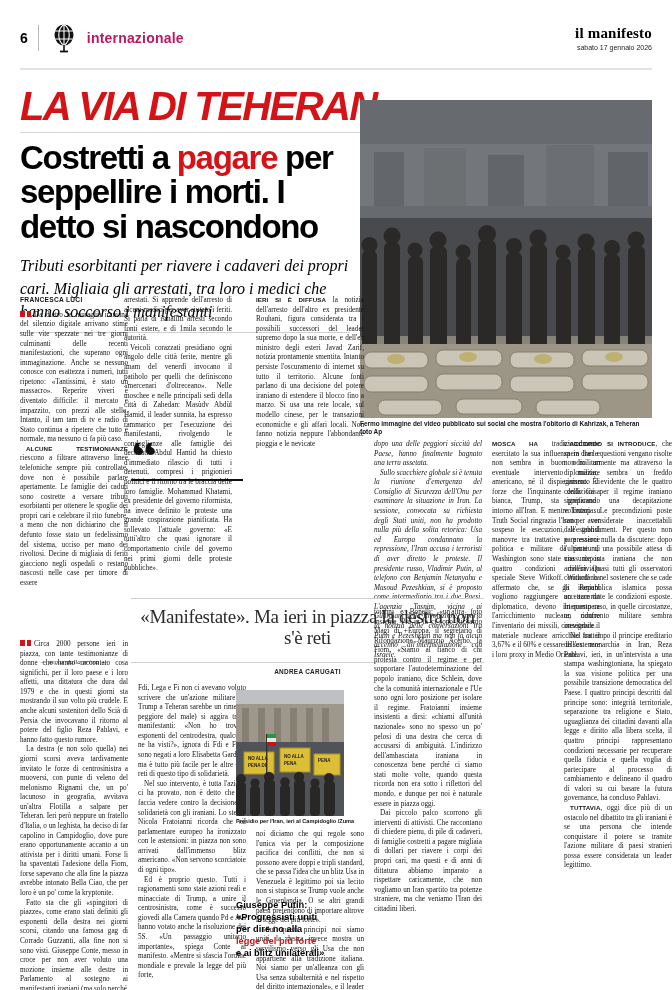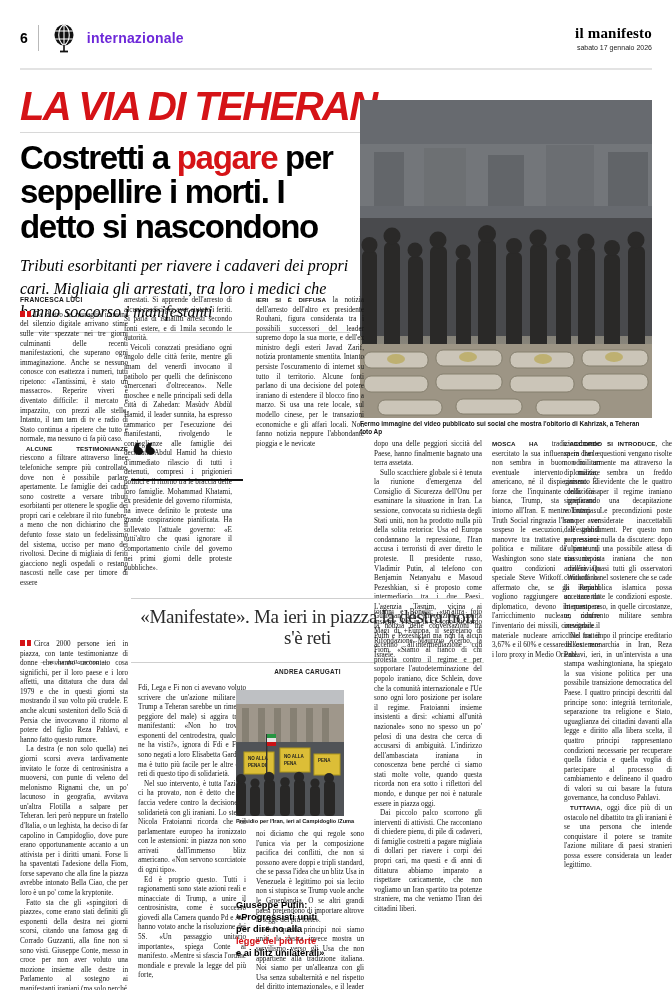--- a/index.html
+++ b/index.html
@@ -8,21 +8,21 @@
     font-family:"Liberation Serif", serif;
     color:#000;overflow:hidden;
   }
   .page{position:relative;width:672px;height:990px;box-sizing:border-box;padding:0 20px;}
 
   
   .masthead{display:flex;align-items:center;height:62px;padding-top:14px;box-sizing:border-box;}
   .folio{font-family:"Liberation Sans",sans-serif;font-weight:bold;font-size:14px;padding-right:10px;}
   .folio-rule{width:1px;height:26px;background:#b9b9b9;margin-right:12px;}
   .globe{width:26px;height:30px;margin-right:10px;}
-  .section-name{font-family:"Liberation Sans",sans-serif;font-weight:bold;font-size:14px;color:#6d28d9;letter-spacing:.2px;}
+  .section-name{font-family:"Liberation Sans",sans-serif;font-weight:bold;font-size:14px;color:#be185d;letter-spacing:.2px;}
   .masthead-right{margin-left:auto;text-align:right;}
   .paper-name{font-family:"Liberation Serif",serif;font-weight:bold;font-size:15px;letter-spacing:.2px;}
   .paper-date{font-family:"Liberation Sans",sans-serif;font-size:7px;color:#222;margin-top:2px;}
   .top-rule{height:2px;background:#e3e3e3;margin:6px 0 0 0;}
 
   
   .kicker{font-family:"Liberation Sans",sans-serif;font-weight:bold;font-style:italic;
     font-size:40px;color:#d51317;letter-spacing:-1.6px;margin:16px 0 6px 0;line-height:1;}
   .kicker-rule{height:1px;background:#d8d8d8;margin-bottom:8px;}
   .headline{font-family:"Liberation Sans",sans-serif;font-weight:bold;font-size:33px;
@@ -75,21 +75,21 @@
   .story2-byline{position:absolute;left:131px;top:668px;width:353px;text-align:center;
     font-family:"Liberation Sans",sans-serif;font-weight:bold;font-size:6.4px;letter-spacing:.3px;color:#222;}
 
   .cols2{position:absolute;left:20px;top:684px;width:632px;}
   .d1{position:absolute;left:0;top:-44px;width:108px;}
   .d2{position:absolute;left:118px;top:0;width:108px;}
   .d3{position:absolute;left:236px;top:0;width:108px;}
   .d4{position:absolute;left:354px;top:-76px;width:108px;}
 
   
-  .r1{position:absolute;left:354px;top:144px;width:108px;}
+  .r1{position:absolute;left:354px;top:144px;width:108px;font-style:italic;}
   .r2{position:absolute;left:472px;top:144px;width:108px;}
   .r3{position:absolute;left:544px;top:144px;width:108px;}
 
   
   .rally-photo{position:absolute;left:236px;top:690px;width:108px;height:126px;overflow:hidden;}
   .rally-caption{position:absolute;left:236px;top:818px;width:140px;
     font-family:"Liberation Sans",sans-serif;font-weight:bold;font-size:5.6px;color:#111;}
 
   
   .conte{position:absolute;left:236px;top:900px;width:112px;

